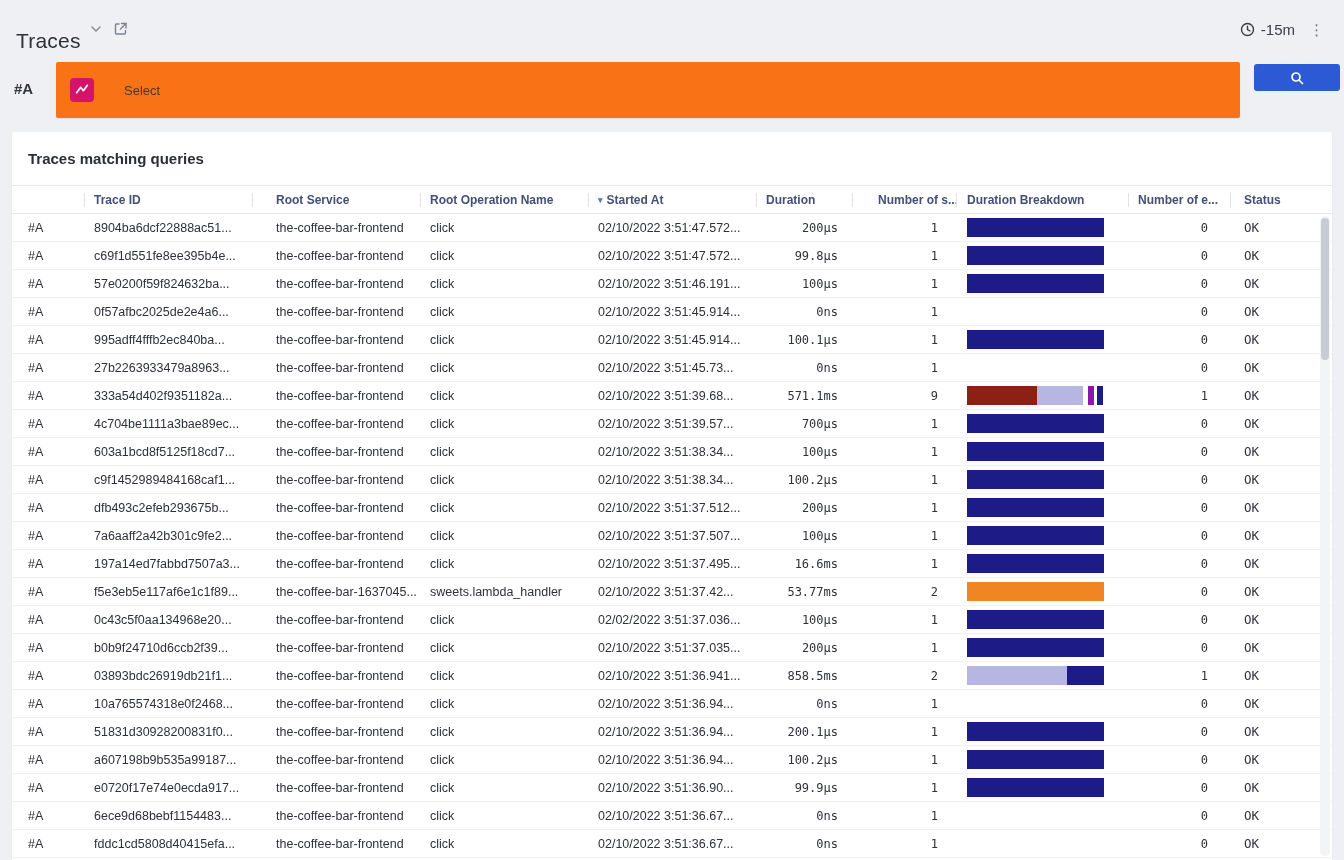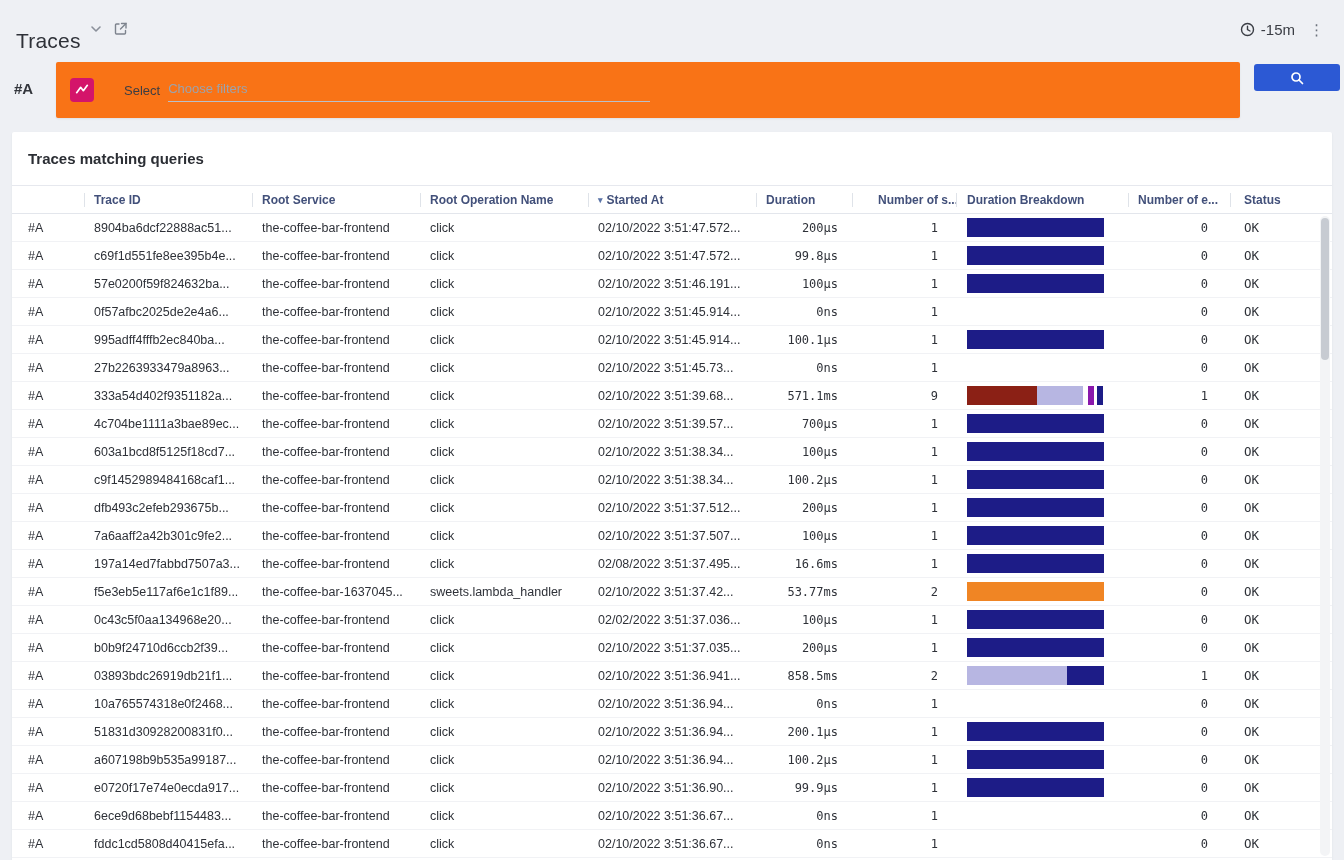--- a/index.html
+++ b/index.html
@@ -43,21 +43,21 @@
   .t-header { display:flex; height:28px; align-items:center; border-bottom:1px solid #e3e6ec; }
   .t-header .hcell { font-size:12px; font-weight:700; color:#42507a; white-space:nowrap; overflow:hidden; position:relative; height:100%; display:flex; align-items:center; cursor:pointer; }
   .t-header .hcell:not(.first)::before { content:""; position:absolute; left:0; top:7px; height:14px; width:1px; background:#dfe3e9; }
   .sort-caret { font-size:9px; color:#5b74a8; margin-right:4px; }
 
   .t-row { display:flex; height:28px; align-items:center; border-bottom:1px solid #f1f2f5; cursor:pointer; }
   .cell { font-size:12.5px; color:#2e3138; white-space:nowrap; overflow:hidden; text-overflow:ellipsis; }
 
   .col-0 { width:72px;  padding-left:16px; flex:0 0 auto; }
   .col-1 { width:168px; padding-left:10px; flex:0 0 auto; }
-  .col-2 { width:168px; padding-left:10px; flex:0 0 auto; }
+  .col-2 { width:168px; padding-left:24px; flex:0 0 auto; }
   .col-3 { width:168px; padding-left:10px; flex:0 0 auto; }
   .col-4 { width:168px; padding-left:10px; flex:0 0 auto; }
   .col-5 { width:96px;  padding-left:10px; flex:0 0 auto; }
   .col-6 { width:104px; padding-left:26px; flex:0 0 auto; }
   .col-7 { width:172px; padding-left:11px; flex:0 0 auto; }
   .col-8 { width:102px; padding-left:10px; flex:0 0 auto; }
   .col-9 { flex:1 1 auto; padding-left:14px; }
 
   .cell.num { text-align:right; font-size:12px; }
   .cell.col-5.num { padding-right:14px; padding-left:0; }
@@ -102,23 +102,20 @@
 
 <div class="filter-area">
   <span class="query-key">#A</span>
   <div class="filter-card">
     <span class="query-icon">
       <svg width="16" height="16" viewBox="0 0 24 24">
           <path d="M4 16 L10 8 L14 13 L20 5" stroke="#ffffff" stroke-width="2.6" fill="none" stroke-linecap="round" stroke-linejoin="round"></path>
         </svg>
     </span>
     <span class="select-label">Select</span>
-    <span class="filter-input-wrap">
-      <input class="filter-input" type="text" placeholder="Choose filters" style="">
-    </span>
   </div>
   <button class="search-btn">
     <svg width="14" height="14" viewBox="0 0 14 14">
         <circle cx="6" cy="6" r="4" stroke="#ffffff" stroke-width="1.7" fill="none"></circle>
         <path d="M9 9 L12.5 12.5" stroke="#ffffff" stroke-width="1.7" stroke-linecap="round"></path>
       </svg>
   </button>
 </div>
 
 <div class="main-card">
@@ -346,21 +343,21 @@
     </div>
     <div class="cell col-8 num mono">0</div>
     <div class="cell col-9 mono">OK</div>
   </div>
 
   <div class="t-row">
     <div class="cell col-0">#A</div>
     <div class="cell col-1">197a14ed7fabbd7507a3...</div>
     <div class="cell col-2">the-coffee-bar-frontend</div>
     <div class="cell col-3">click</div>
-    <div class="cell col-4">02/08/2022 3:51:37.495...</div>
+    <div class="cell col-4">02/10/2022 3:51:37.495...</div>
     <div class="cell col-5 num mono">16.6ms</div>
     <div class="cell col-6 num mono">1</div>
     <div class="cell col-7">
       <div class="bar-wrap">
             <div class="seg" style="width: 100%; background: rgb(29, 28, 135);"></div>
           </div>
     </div>
     <div class="cell col-8 num mono">0</div>
     <div class="cell col-9 mono">OK</div>
   </div>

